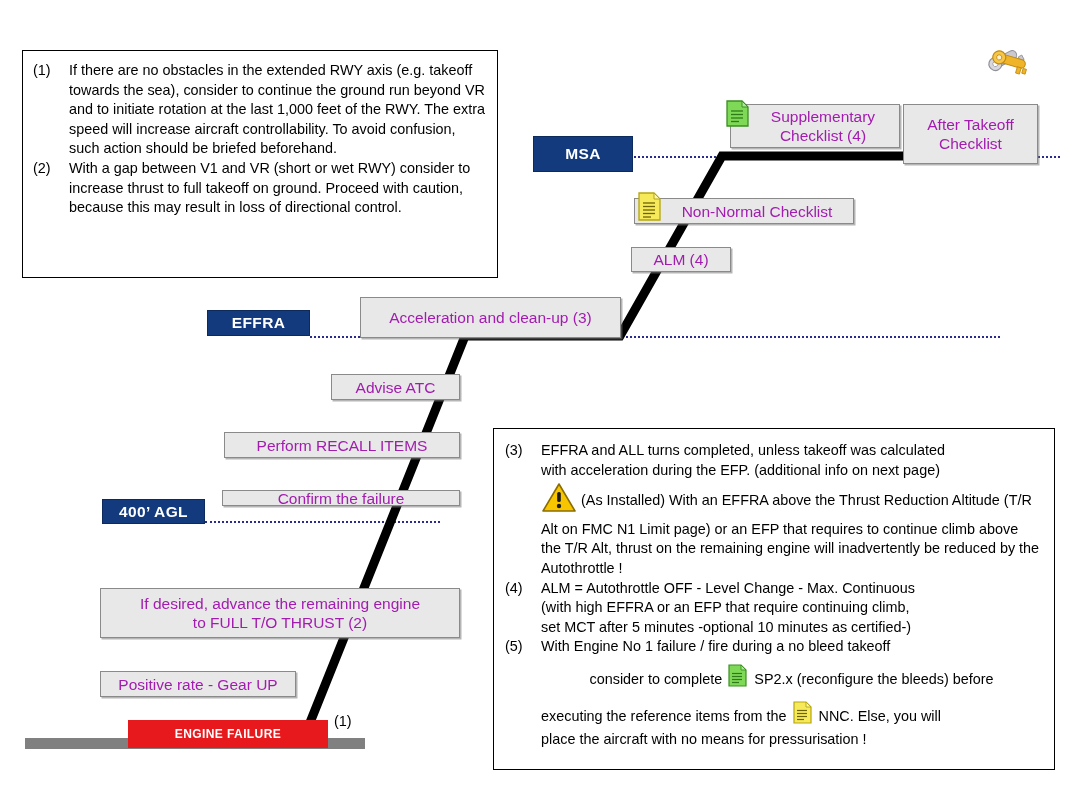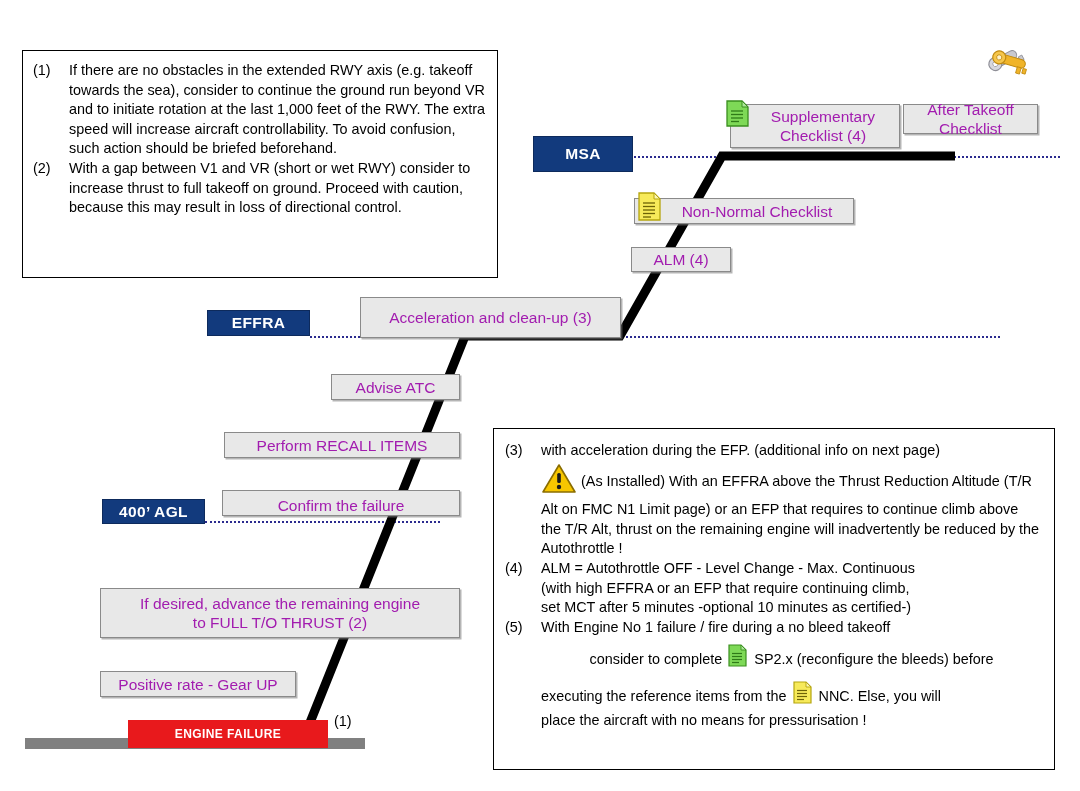--- a/index.html
+++ b/index.html
@@ -188,21 +188,21 @@
       <polygon points="16,1 22,7 16,7" fill="#aee89a" stroke="#3a8f1f" stroke-width="1"></polygon>
       <g stroke="#2f7a18" stroke-width="1.3">
         <line x1="5" y1="11" x2="17" y2="11"></line>
         <line x1="5" y1="14.5" x2="17" y2="14.5"></line>
         <line x1="5" y1="18" x2="17" y2="18"></line>
         <line x1="5" y1="21.5" x2="13" y2="21.5"></line>
       </g>
     </svg>
   </div>
 
-  <div class="abs proc" style="left:903px; top:104px; width:135px; height:30px; flex-direction:column;">
+  <div class="abs proc" style="left:903px; top:104px; width:135px; height:60px; flex-direction:column;">
     <span>After Takeoff</span>
     <span>Checklist</span>
   </div>
 
   <div class="abs proc" style="left:634px; top:198px; width:220px; height:26px; padding-left:26px;">
     <span>Non-Normal Checklist</span>
   </div>
   <div class="box-icon" style="left:638px; top:192px; width:24px; height:30px;">
     <svg width="24" height="30" viewBox="0 0 24 30">
       <polygon points="1,1 16,1 22,7 22,28 1,28" fill="#f7ea5a" stroke="#b5a50f" stroke-width="1.3"></polygon>
@@ -226,21 +226,21 @@
   </div>
 
   <div class="abs proc" style="left:331px; top:374px; width:129px; height:26px;">
     <span>Advise ATC</span>
   </div>
 
   <div class="abs proc" style="left:224px; top:432px; width:236px; height:26px;">
     <span>Perform RECALL ITEMS</span>
   </div>
 
-  <div class="abs proc" style="left:222px; top:490px; width:238px; height:26px;align-items:flex-end;">
+  <div class="abs proc" style="left:222px; top:490px; width:238px; height:16px;">
     <span>Confirm the failure</span>
   </div>
 
   <div class="abs proc" style="left:100px; top:588px; width:360px; height:50px; flex-direction:column;">
     <span>If desired, advance the remaining engine</span>
     <span>to FULL T/O THRUST  (2)</span>
   </div>
 
   <div class="abs proc" style="left:100px; top:671px; width:196px; height:26px;">
     <span>Positive rate - Gear UP</span>
@@ -252,20 +252,21 @@
     <span>ENGINE FAILURE</span>
   </div>
 
   <div class="abs free-label" style="left:334px; top:713px;">(1)</div>
 
   <div class="abs note-box" style="left:493px; top:428px; width:562px; height:342px; padding:12px 12px 8px 11px;">
 
     <div class="note-row">
       <div class="note-num">(3)</div>
       <div class="note-text">
+        <div>EFFRA and ALL turns completed, unless takeoff was calculated</div>
         <div>with acceleration during the EFP.   (additional info on next page)</div>
         <div style="margin-top:2px;">
           <span class="warn-icon">
             <svg width="36" height="32" viewBox="0 0 36 32">
               <polygon points="18,2 34,29 2,29" fill="#f7c600" stroke="#8a6d00" stroke-width="1.6" stroke-linejoin="round"></polygon>
               <rect x="16.2" y="10" width="3.6" height="10" rx="1.6" fill="#1a1a1a"></rect>
               <circle cx="18" cy="24" r="2.2" fill="#1a1a1a"></circle>
             </svg>
           </span>
           <span>(As Installed)  With an EFFRA above the Thrust Reduction Altitude (T/R Alt on FMC N1 Limit page) or an EFP that requires to continue climb above  the T/R Alt, thrust on the remaining engine will inadvertently be reduced by the Autothrottle !</span>

